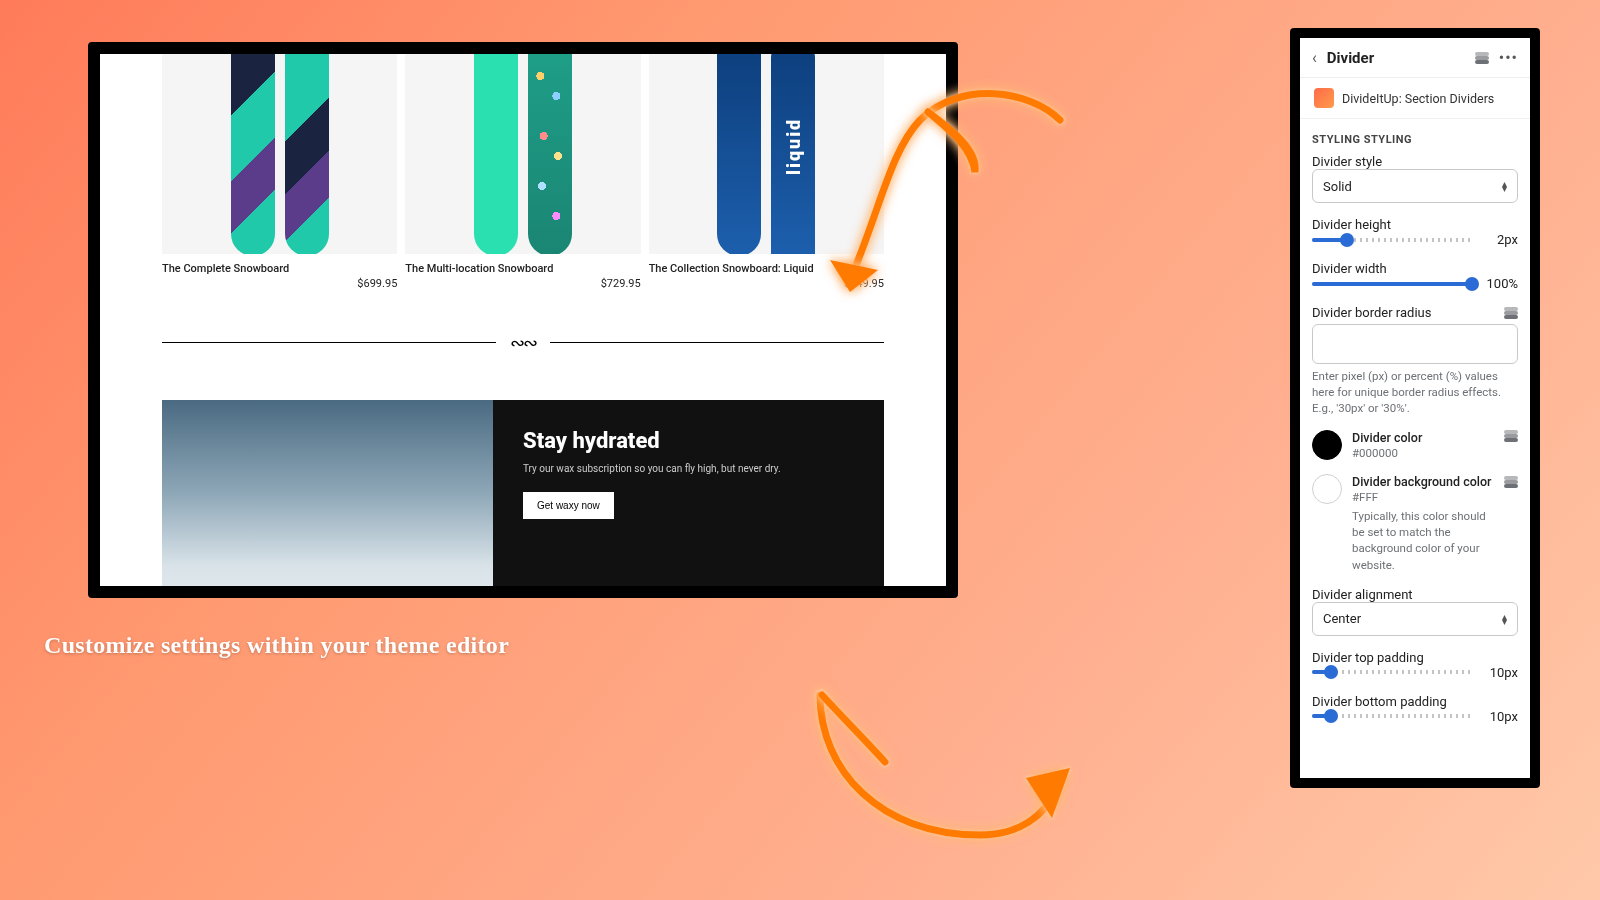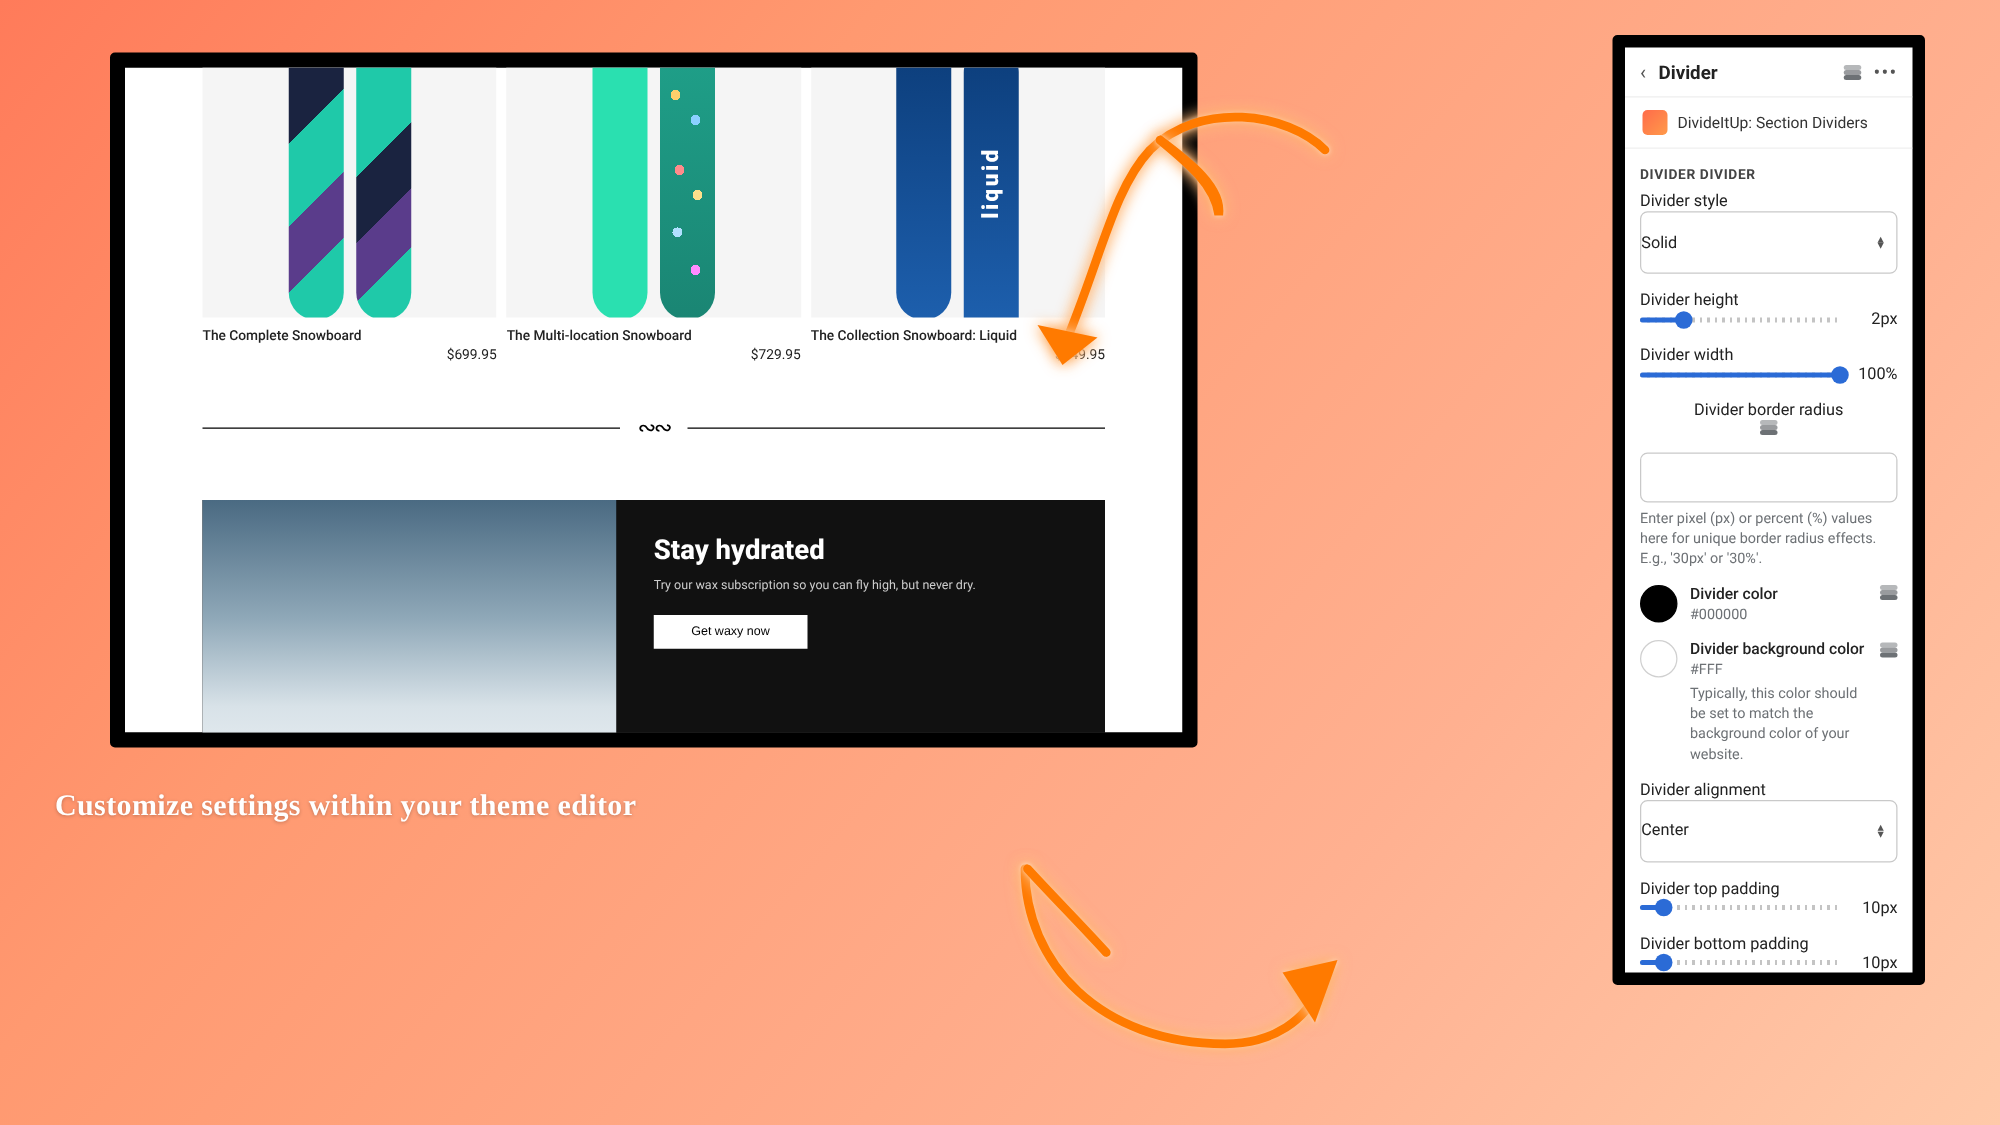--- a/index.html
+++ b/index.html
@@ -52,21 +52,21 @@
   .hero {
     margin: 48px 62px 0; height: 236px; display:flex; background:#000;
   }
   .hero-img { flex:1; position:relative; overflow:hidden;
     background: linear-gradient(180deg,#4a6a82 0%,#8fa8b8 40%,#d8e2e8 70%,#eef3f6 100%);
   }
   .hero-img::after{content:"";position:absolute;bottom:14px;left:45%;width:20px;height:26px;background:#1a1a1a;border-radius:3px 3px 0 0;}
   .hero-txt { flex:1; background:#111; color:#fff; padding:28px 30px; }
   .hero-txt h2{font-size:22px;font-weight:800;margin-bottom:10px;}
   .hero-txt p{font-size:10px;color:#ccc;margin-bottom:18px;}
-  .hero-txt button{background:#fff;color:#000;border:none;padding:8px 30px;font-size:10px;cursor:pointer;}
+  .hero-txt button{background:#fff;color:#000;border:none;padding:8px 14px;font-size:10px;cursor:pointer;}
 
   .caption {
     position:absolute; left:44px; top:632px; color:#fff;
     font-size:24px; font-weight:600; letter-spacing:0.3px;
     text-shadow:0 1px 3px rgba(0,0,0,.25);
     font-family: Georgia, "Times New Roman", serif;
   }
 
   
   .arrow { position:absolute; pointer-events:none; }
@@ -88,23 +88,23 @@
   .stack-icon::before,.stack-icon::after,.stack-icon span{content:"";position:absolute;left:0;width:14px;height:4px;border-radius:2px;background:#6d7175;}
   .stack-icon span{top:4px;opacity:.7}
   .stack-icon::before{top:0;opacity:.5}
   .stack-icon::after{top:8px}
   .dots{font-size:16px;letter-spacing:1px;color:#555;cursor:pointer;line-height:1;}
   .app-row{display:flex;align-items:center;gap:8px;padding:10px 14px;border-bottom:1px solid #f0f0f0;}
   .app-icon{width:20px;height:20px;border-radius:4px;background:linear-gradient(135deg,#ff6b4a,#ff9a4a);}
   .app-name{font-size:12.5px;color:#333;}
   .section-label{font-size:11px;letter-spacing:.5px;color:#444;font-weight:700;padding:14px 12px 8px;}
   .field{padding:0 12px 14px;}
-  .field-head{display:flex;align-items:center;justify-content:space-between;margin-bottom:14px;flex-direction:column;}
+  .field-head{display:flex;align-items:center;justify-content:space-between;margin-bottom:4px;}
   .field-label{font-size:13px;color:#222;}
-  .select{position:relative;border:1px solid #c9c9c9;border-radius:6px;height:50px;display:flex;align-items:center;padding:0 0;font-size:13px;background:#fff;cursor:pointer;}
+  .select{position:relative;border:1px solid #c9c9c9;border-radius:6px;height:34px;display:flex;align-items:center;padding:0 10px;font-size:13px;background:#fff;cursor:pointer;}
   .select .chev{position:absolute;right:10px;font-size:10px;color:#555;line-height:.5;}
   .slider-row{display:flex;align-items:center;gap:8px;}
   .slider{flex:1;height:4px;border-radius:4px;position:relative;background:repeating-linear-gradient(90deg,#c4c4c4 0 2px,transparent 2px 6px);}
   .slider .fill{position:absolute;left:0;top:0;height:4px;background:#2b6bd6;border-radius:4px;}
   .slider .thumb{position:absolute;top:-5px;width:14px;height:14px;border-radius:50%;background:#2b6bd6;margin-left:-7px;}
   .slider-val{font-size:13px;color:#222;min-width:38px;text-align:right;}
   .text-input{border:1px solid #c9c9c9;border-radius:6px;height:40px;width:100%;padding:6px 8px;font-size:13px;}
   .help{font-size:11.5px;color:#6d7175;line-height:1.4;margin-top:4px;}
   .color-row{display:flex;align-items:flex-start;gap:10px;}
   .swatch{width:30px;height:30px;border-radius:50%;border:1px solid #d0d0d0;flex-shrink:0;}
@@ -184,21 +184,21 @@
           <span></span>
         </span>
       <span class="dots">•••</span>
     </div>
 
     <div class="app-row">
       <div class="app-icon"></div>
       <div class="app-name">DivideItUp: Section Dividers</div>
     </div>
 
-    <div class="section-label">DIVIDER DIVIDER</div>
+    <div class="section-label">STYLING STYLING</div>
 
     <div class="field">
       <div class="field-label">Divider style</div>
       <div class="select">
         <span>Solid</span>
         <span class="chev">▴<br>▾</span>
       </div>
     </div>
 
     <div class="field">

